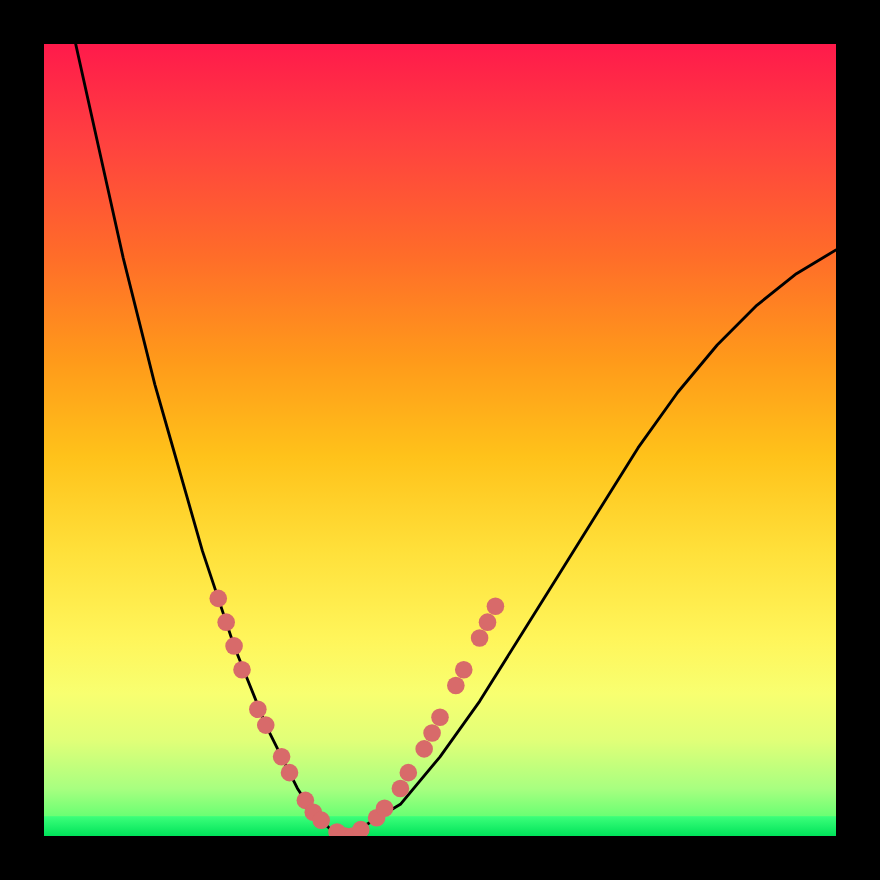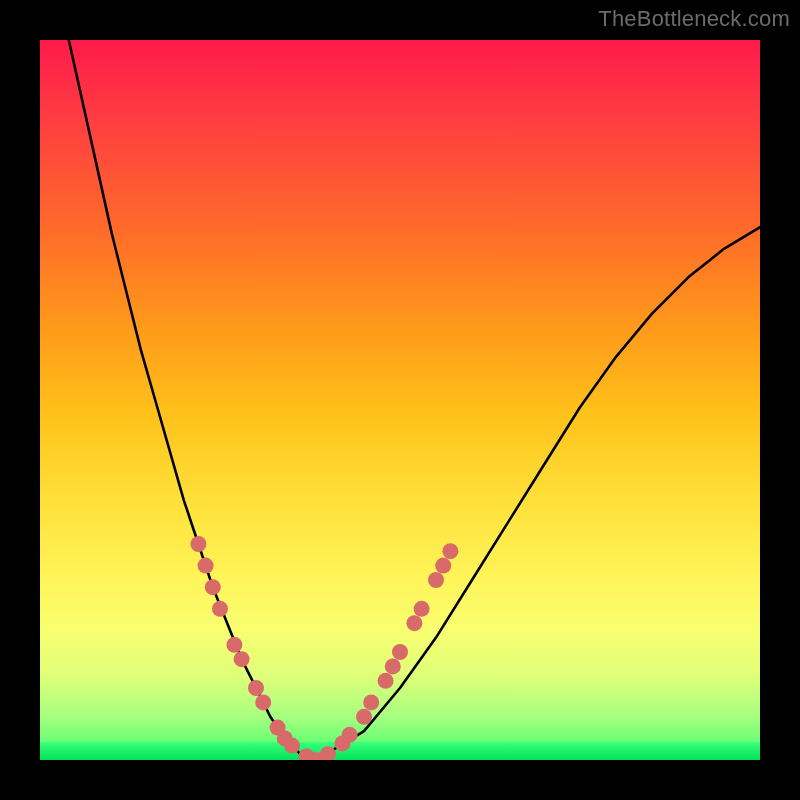--- a/index.html
+++ b/index.html
@@ -59,21 +59,20 @@
     left: 0;
     top: 0;
     width: 100%;
     height: 100%;
   }
 </style>
 </head>
 <body>
 
 <div class="stage">
-  <div class="watermark">TheBottleneck.com</div>
   <div class="plot-area">
     <div class="green-band"></div>
     <svg class="curve" viewBox="0 0 720 720" preserveAspectRatio="none">
       <path id="curve-path" fill="none" stroke="#000" stroke-width="2.6" stroke-linecap="round" stroke-linejoin="round" d="M28.8 0.0 L43.2 64.8 L57.6 129.6 L72.0 194.4 L86.4 252.0 L100.8 309.6 L115.2 360.0 L129.6 410.4 L144.0 460.8 L158.4 504.0 L172.8 547.2 L187.2 583.2 L201.6 619.2 L216.0 648.0 L230.4 676.8 L244.8 698.4 L259.2 712.8 L273.6 720.0 L288.0 712.8 L324.0 691.2 L360.0 648.0 L396.0 597.6 L432.0 540.0 L468.0 482.4 L504.0 424.8 L540.0 367.2 L576.0 316.8 L612.0 273.6 L648.0 237.6 L684.0 208.8 L720.0 187.2"></path>
       <g id="scatter-group">
           <circle cx="158.4" cy="504.0" r="8" fill="#d86a6a"></circle>
           <circle cx="165.6" cy="525.6" r="8" fill="#d86a6a"></circle>
           <circle cx="172.8" cy="547.2" r="8" fill="#d86a6a"></circle>
           <circle cx="180.0" cy="568.8" r="8" fill="#d86a6a"></circle>
           <circle cx="194.4" cy="604.8" r="8" fill="#d86a6a"></circle>

